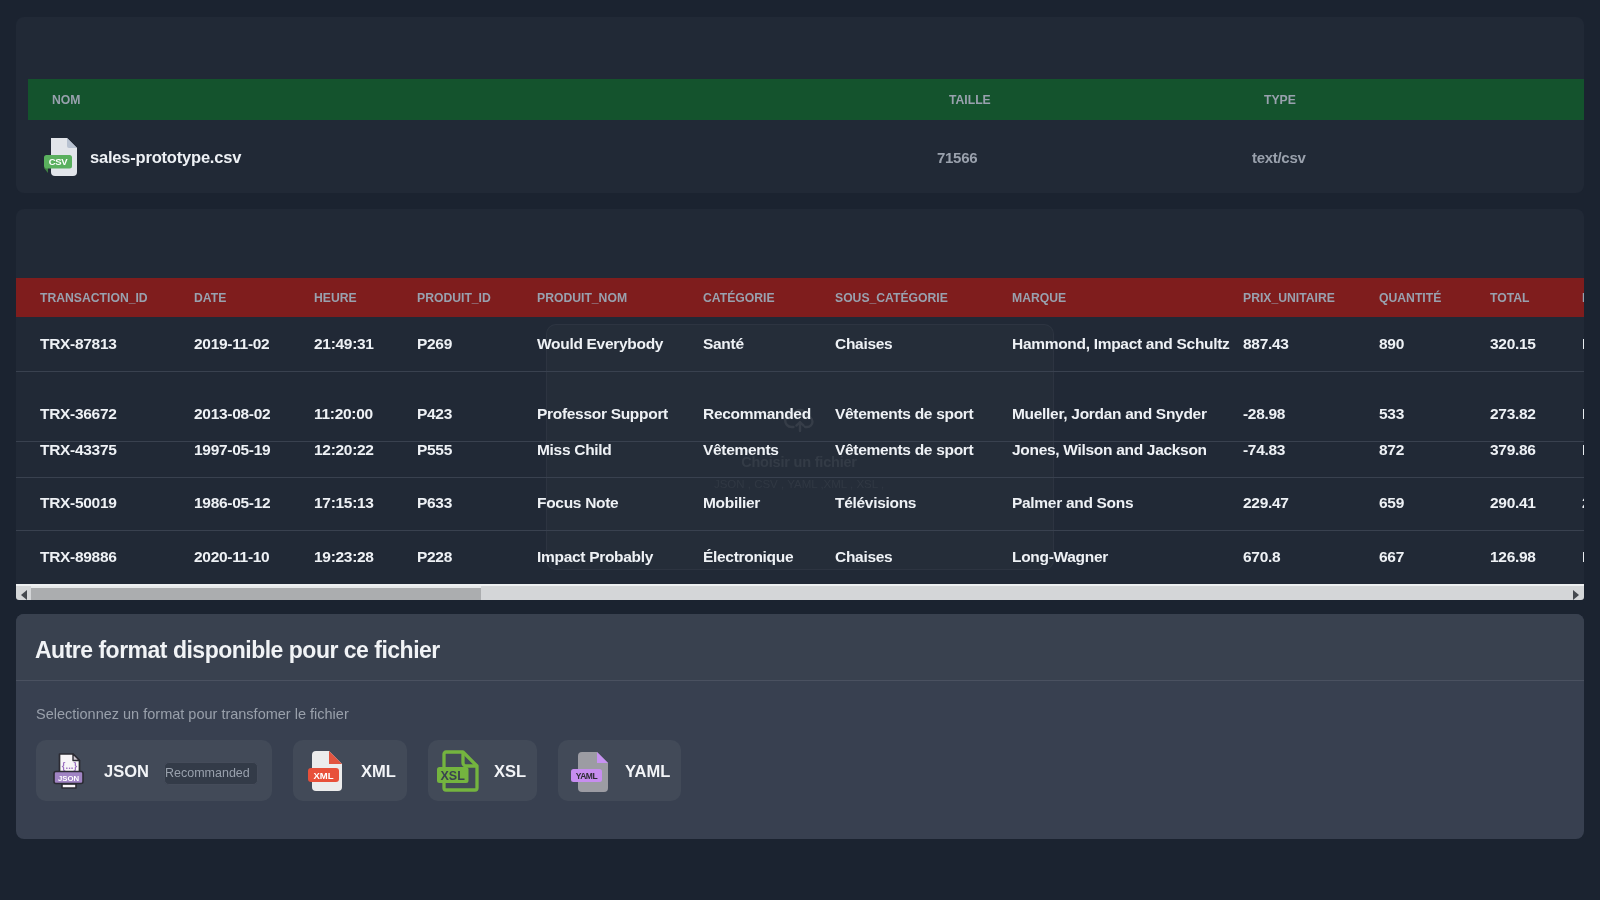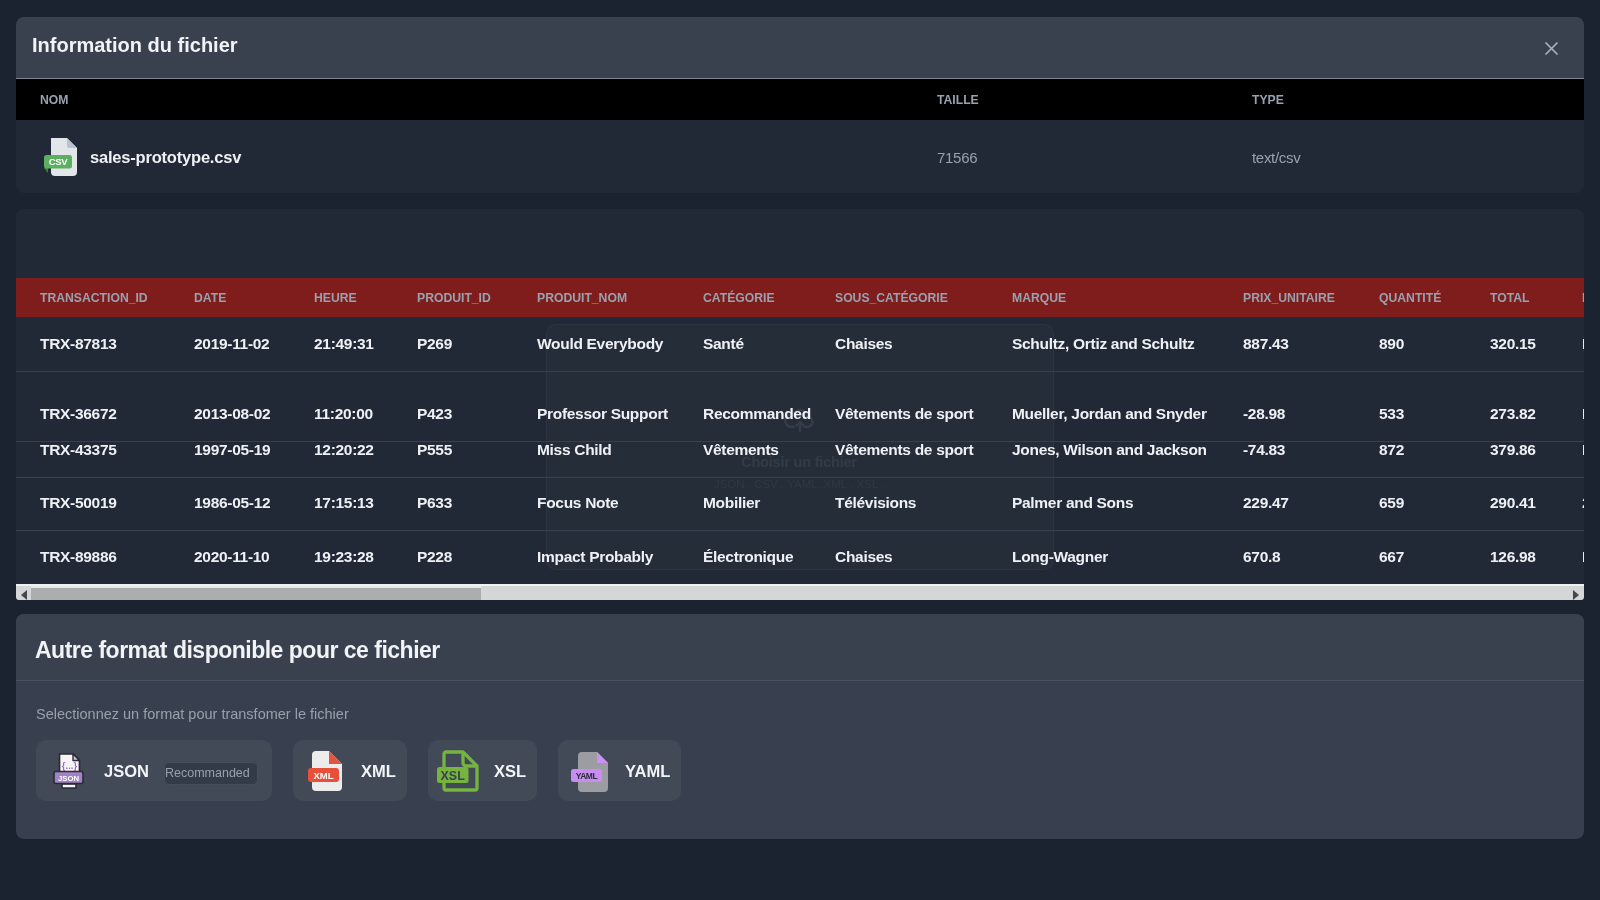--- a/index.html
+++ b/index.html
@@ -1,34 +1,28 @@
 <!DOCTYPE html>
 <html><head><meta charset="utf-8">
 <style>
 html,body{margin:0;padding:0}
 body{width:1600px;height:900px;background:#1b2330;font-family:"Liberation Sans",sans-serif;position:relative;overflow:hidden}
 .panel{position:absolute;left:16px;width:1568px;background:#212936;border-radius:8px;overflow:hidden}
 .band{position:absolute;left:0;top:0;width:100%;background:#39404e;border-bottom:1px solid #808692}
 .t1{position:absolute;left:21px;font-size:20px;font-weight:700;color:#f1f3f6;white-space:nowrap;transform:translateY(-50%)}
 .hd{position:absolute;font-size:12.2px;font-weight:700;color:#99a1ae;letter-spacing:0;white-space:nowrap;top:50%;transform:translateY(-50%)}
 .c{position:absolute;white-space:nowrap;font-weight:700;font-size:15.5px;letter-spacing:-.3px;color:#eef1f5;top:50%;transform:translateY(-50%)}
-.g{color:#9aa1ad;font-weight:400;font-size:15px}
+.g{color:#9aa1ad;font-weight:700;font-size:15px}
 .k0{left:24px}.k1{left:178px}.k2{left:298px}.k3{left:401px}.k4{left:521px}.k5{left:687px}.k6{left:819px}.k7{left:996px}.k8{left:1227px}.k9{left:1363px}.k10{left:1474px}.k11{left:1566px}
 .row{position:absolute;left:0;width:100%;height:54px;border-bottom:1px solid #39414f}
 </style></head>
 <body>
 
 <div class="panel" style="top:17px;height:176px">
-  <div class="band" style="height:61px">
-      <span class="t1" style="left:16px;top:28px">Information du fichier</span>
-    <svg style="position:absolute;right:26px;top:25px" width="13" height="13" viewBox="0 0 13 13">
-        <path d="M1 1 L12 12 M12 1 L1 12" stroke="#a9b1bc" stroke-width="1.7" stroke-linecap="round"></path>
-      </svg>
-  </div>
-  <div style="position:absolute;left:0;top:62px;width:100%;height:41px;background:#000000">
+  <div style="position:absolute;left:12px;top:62px;width:100%;height:41px;background:#14532d">
     <span class="hd" style="left:24px">NOM</span>
     <span class="hd" style="left:921px">TAILLE</span>
     <span class="hd" style="left:1236px">TYPE</span>
   </div>
   <div style="position:absolute;left:0;top:103px;width:100%;height:73px">
     <svg class="c" style="left:28px" width="34" height="40" viewBox="0 0 34 40">
       <path d="M7 1 h16 l10 10 v24 a4 4 0 0 1 -4 4 H11 a4 4 0 0 1 -4 -4 z" fill="#e2e5ea"></path>
       <path d="M23 1 l10 10 h-8 a2 2 0 0 1 -2 -2 z" fill="#b8c2d1"></path>
       <path d="M0 31 l4 5 v-5 z" fill="#3f7f43"></path>
       <rect x="0" y="18" width="28" height="13.5" rx="2.5" fill="#5ab05e"></rect>
@@ -67,21 +61,21 @@
   <div style="position:absolute;left:530px;top:269px;width:506px;text-align:center;font-size:11.5px;color:rgba(255,255,255,.05)">JSON , CSV , YAML ,XML , XSL ,</div>
 
   <div class="row" style="top:108px">
       <span class="c k0">TRX-87813</span>
       <span class="c k1">2019-11-02</span>
       <span class="c k2">21:49:31</span>
       <span class="c k3">P269</span>
       <span class="c k4">Would Everybody</span>
       <span class="c k5">Santé</span>
       <span class="c k6">Chaises</span>
-      <span class="c k7">Schultz, Ortiz and Schultz</span>
+      <span class="c k7">Hammond, Impact and Schultz</span>
       <span class="c k8">887.43</span>
       <span class="c k9">890</span>
       <span class="c k10">320.15</span>
       <span class="c k11">MAG-114</span>
     </div>
   <div class="row" style="top:178px">
       <span class="c k0">TRX-36672</span>
       <span class="c k1">2013-08-02</span>
       <span class="c k2">11:20:00</span>
       <span class="c k3">P423</span>

